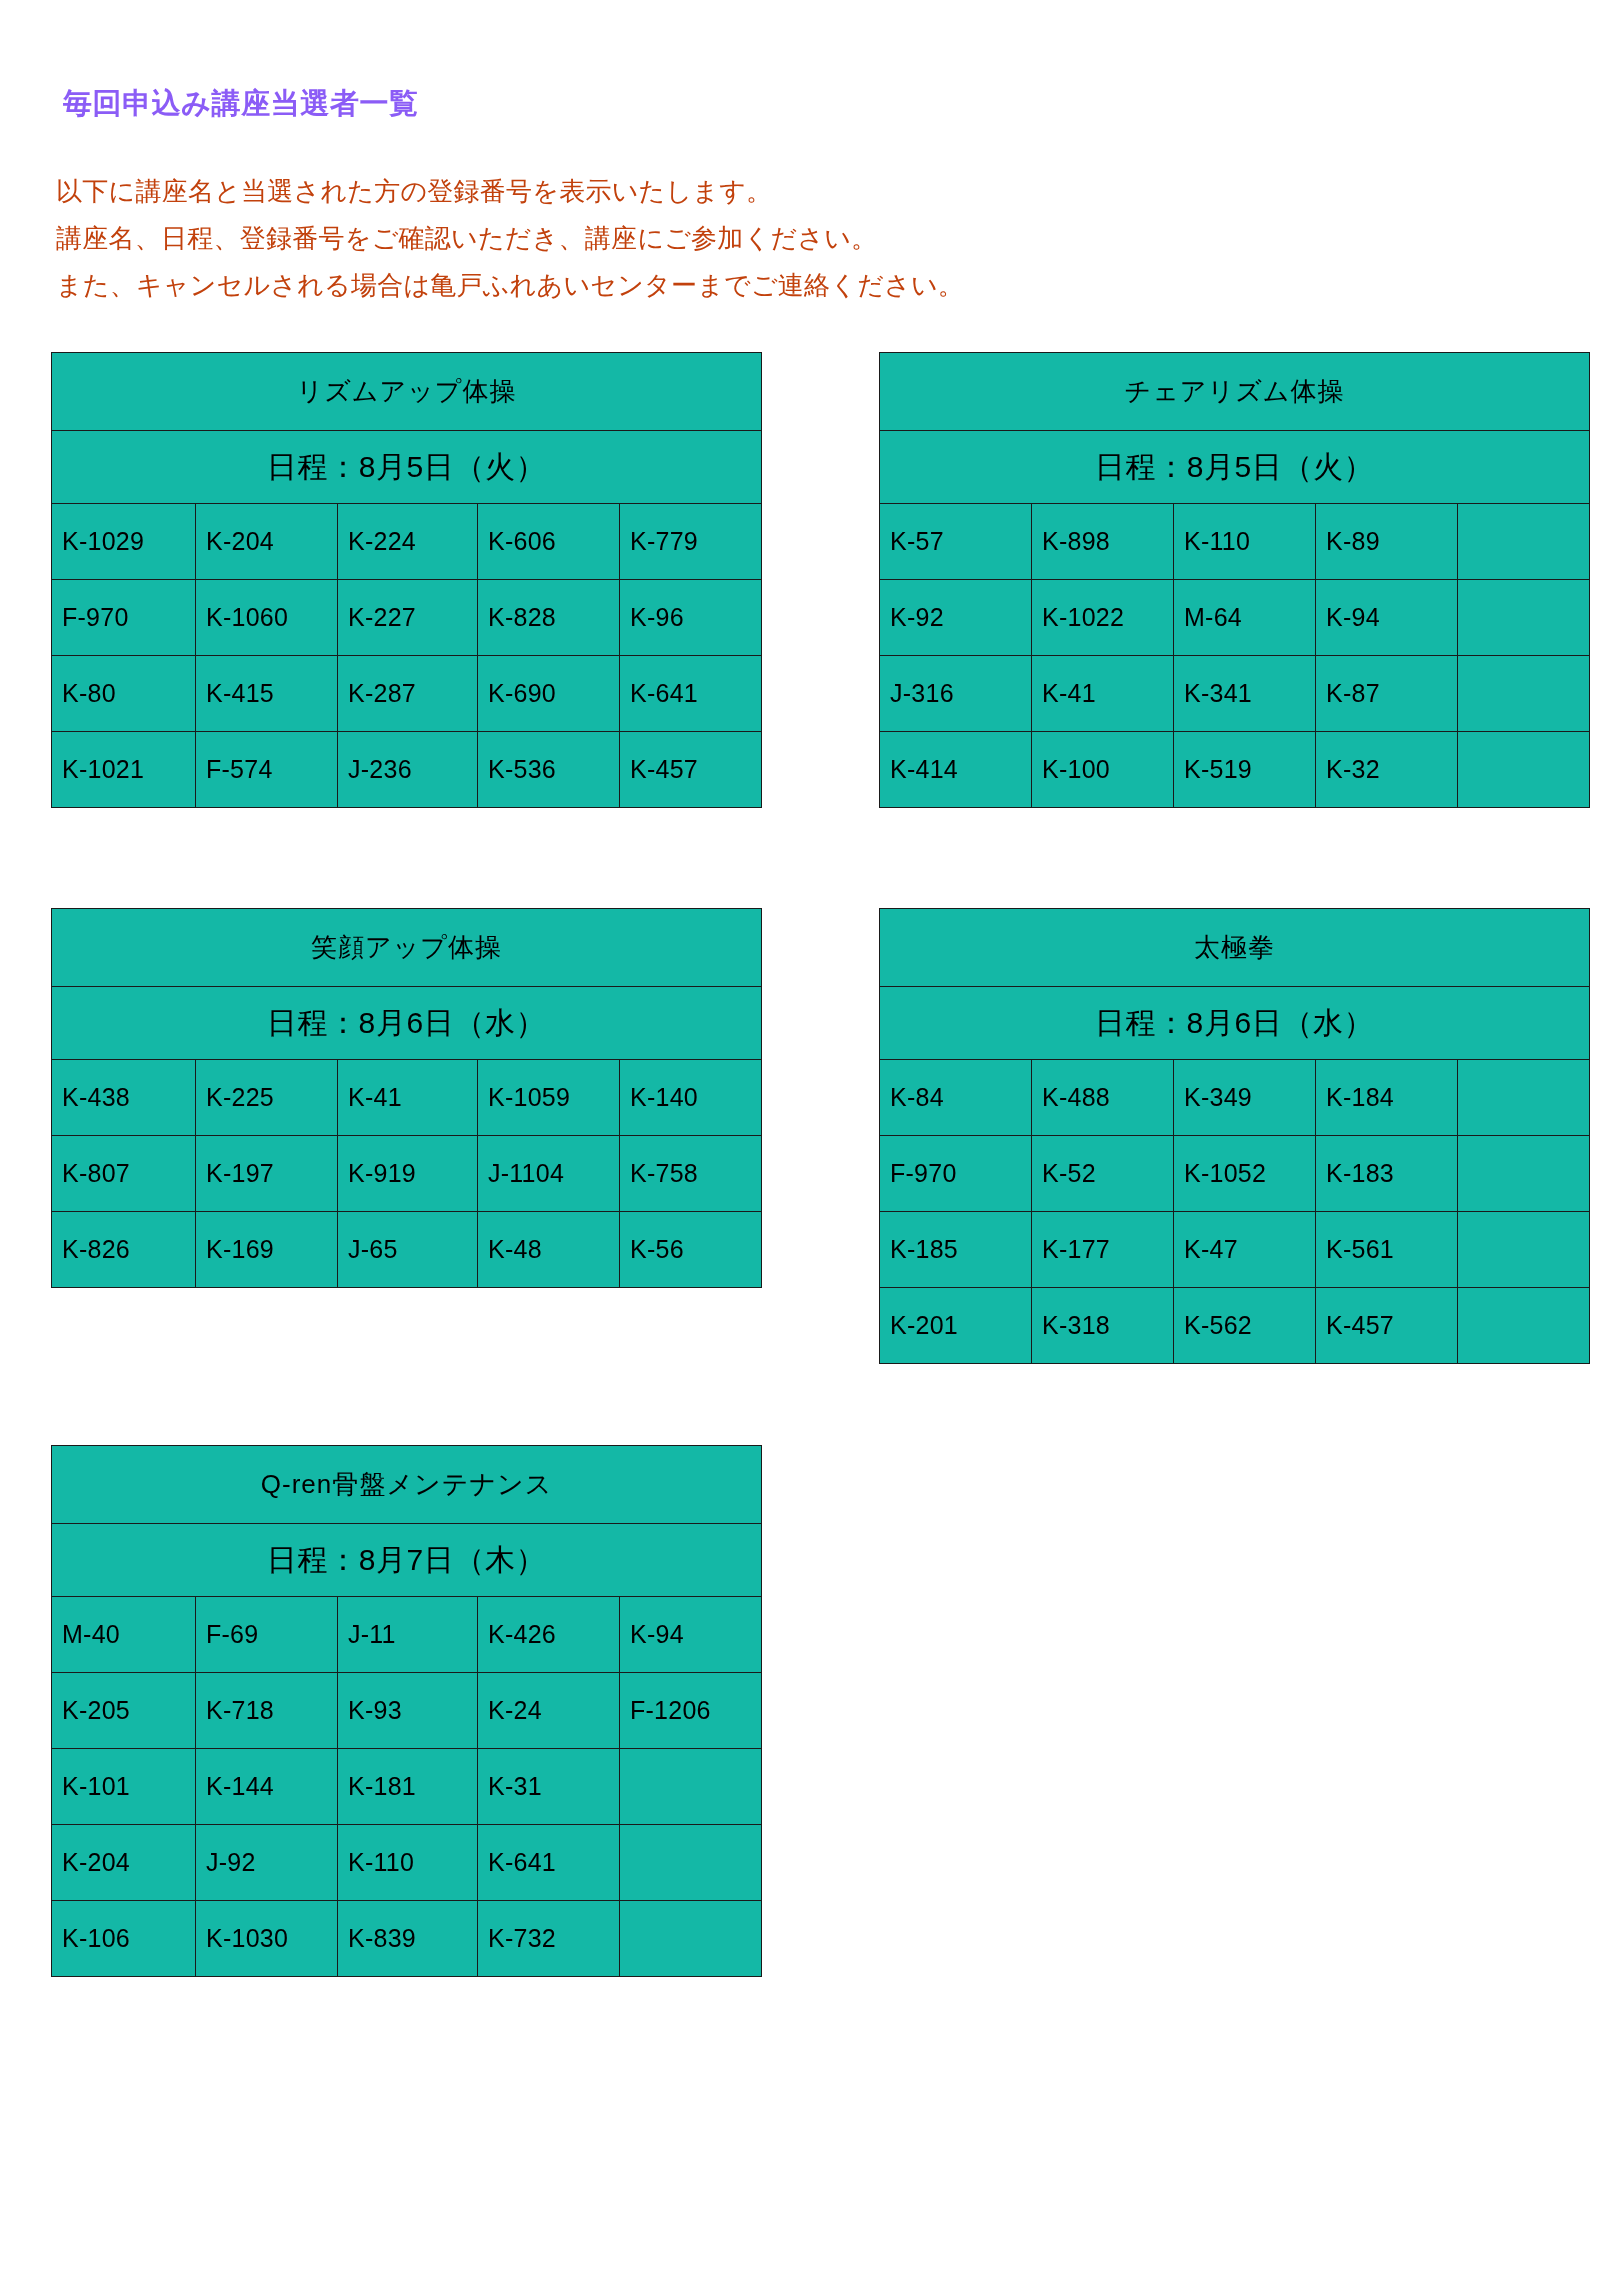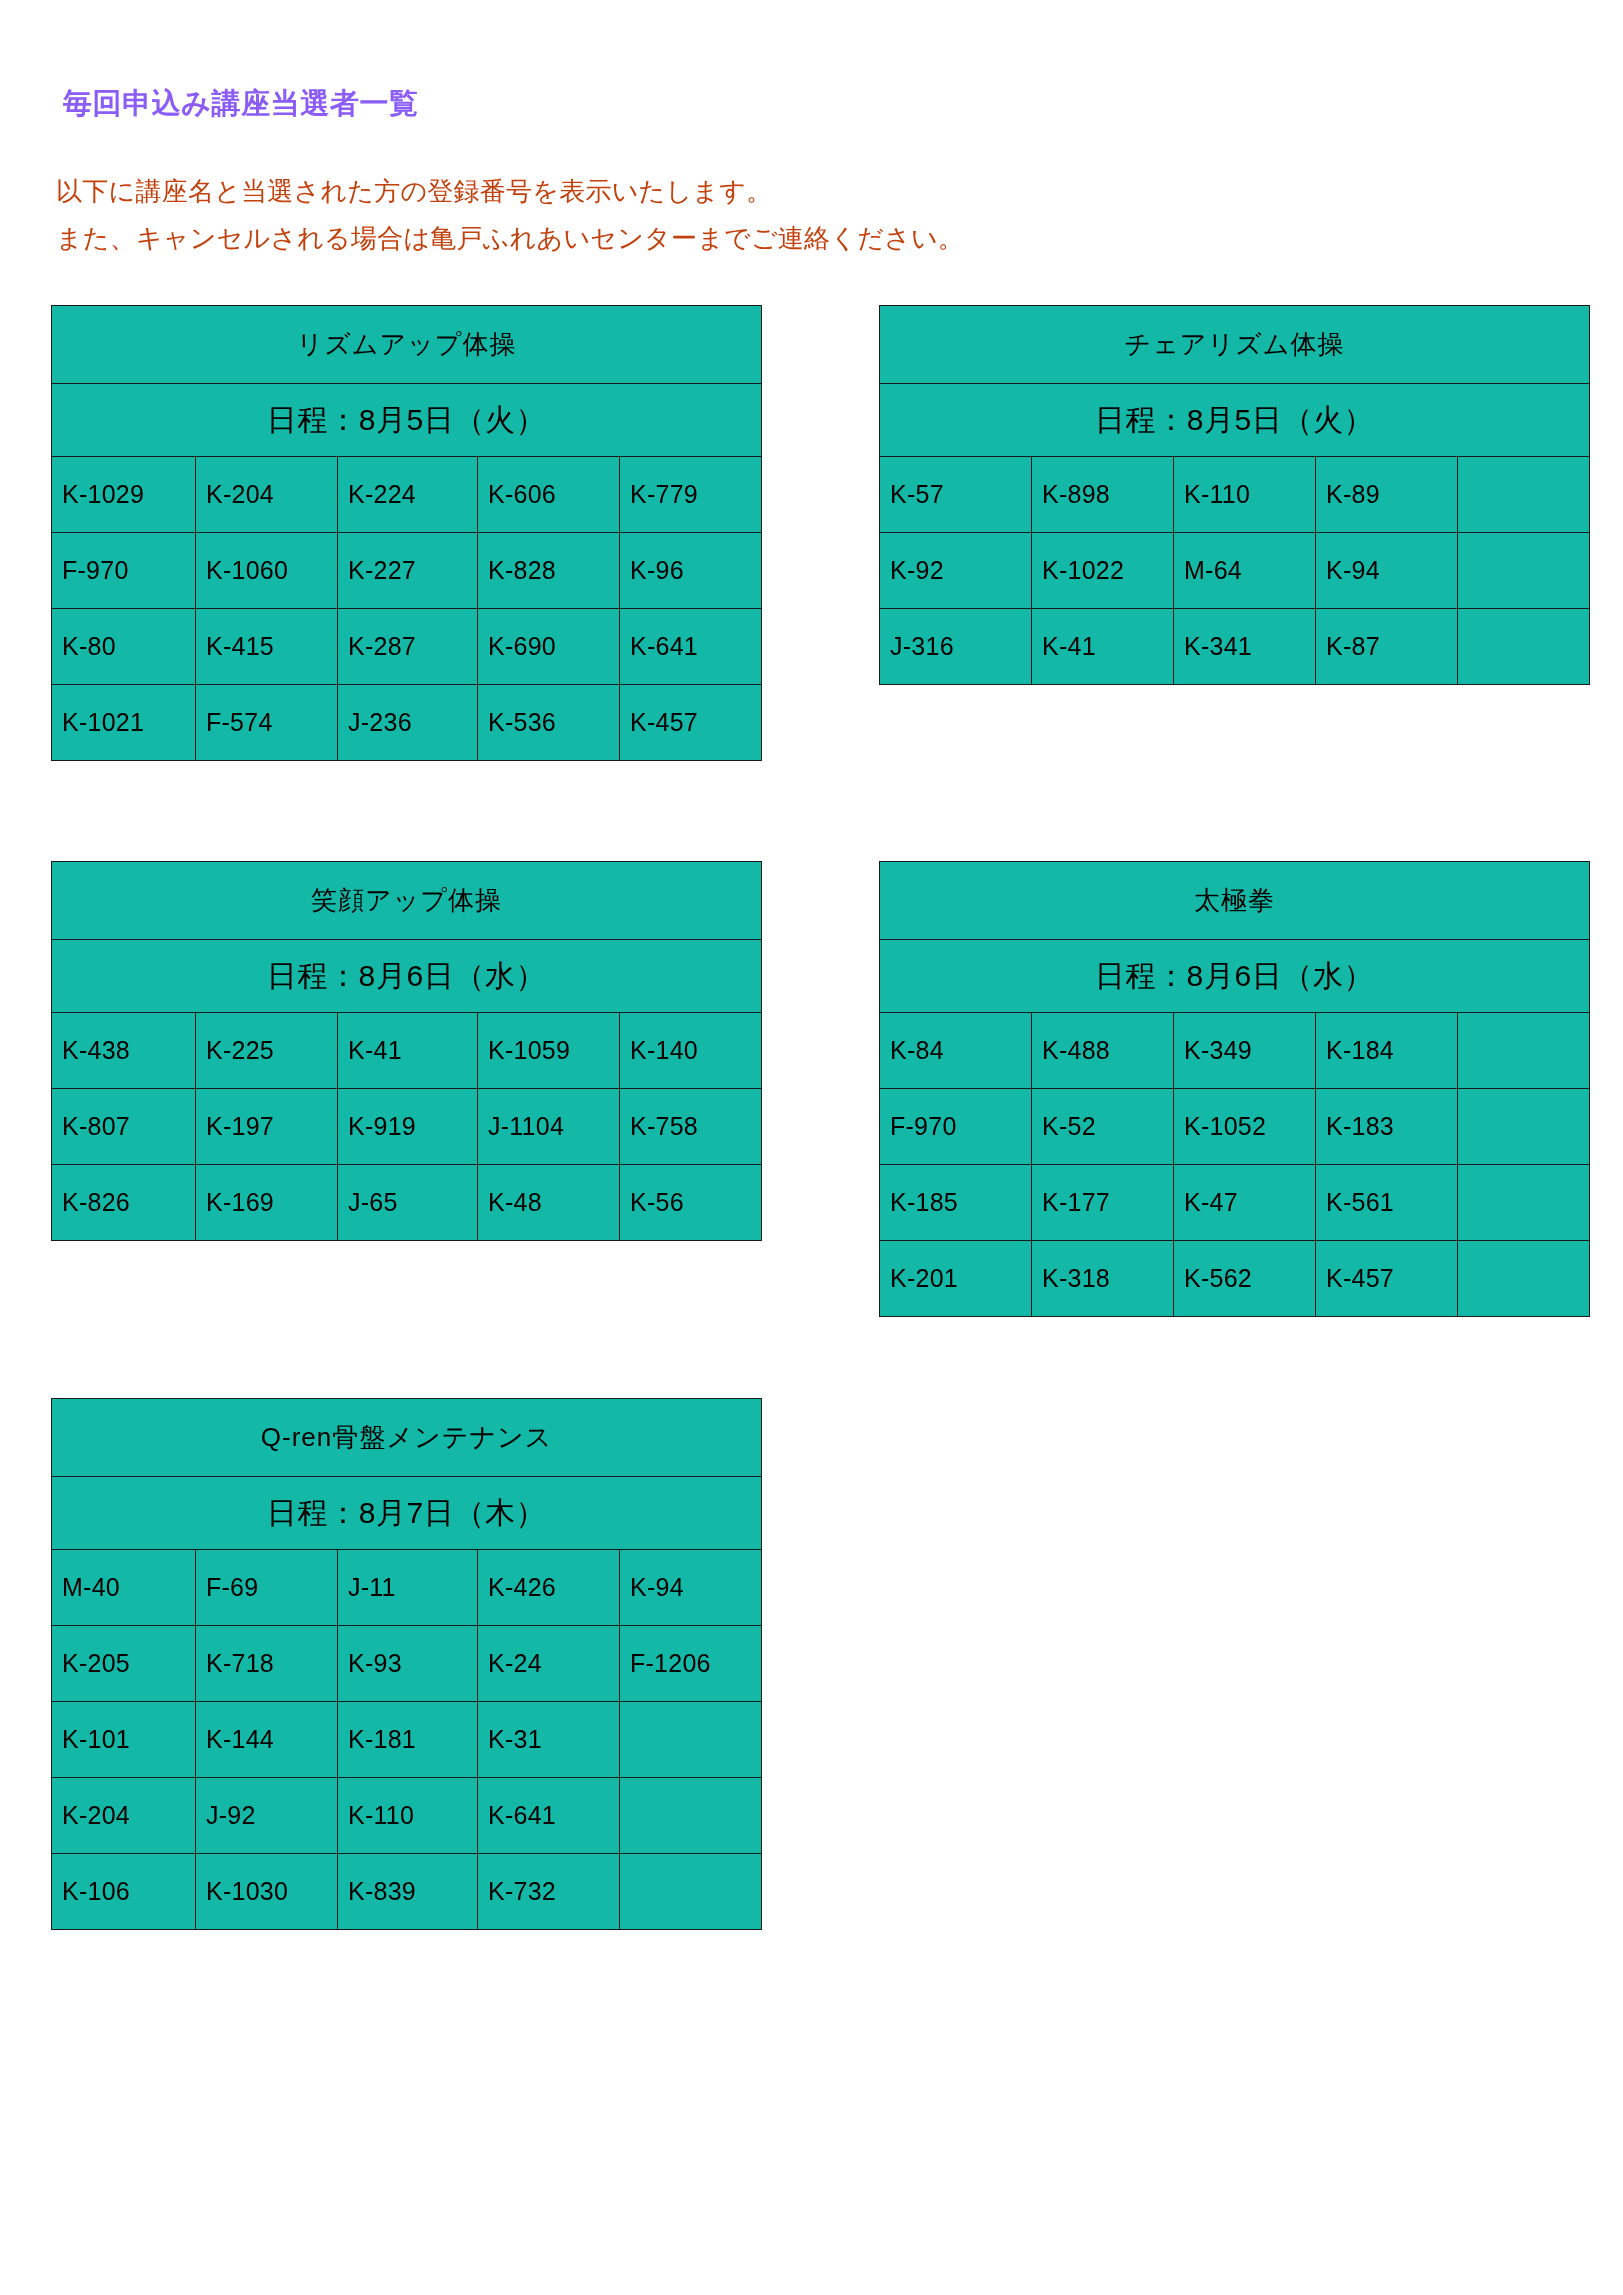--- a/index.html
+++ b/index.html
@@ -114,20 +114,21 @@
 </style>
 </head>
 <body>
 
 <div class="page">
 
   <h1 class="doc-title">毎回申込み講座当選者一覧</h1>
 
   <div class="intro">
     <p>以下に講座名と当選された方の登録番号を表示いたします。</p>
+    <p>講座名、日程、登録番号をご確認いただき、講座にご参加ください。</p>
     <p>また、キャンセルされる場合は亀戸ふれあいセンターまでご連絡ください。</p>
   </div>
 
   <div class="tables-area">
 
     <div class="row-of-tables">
       <div class="col-left">
         <table class="course t-left">
           <colgroup>
               <col class="c1">
@@ -205,20 +206,27 @@
               <td class="id-cell">K-94</td>
               <td class="id-cell empty"></td>
             </tr>
             <tr>
               <td class="id-cell">J-316</td>
               <td class="id-cell">K-41</td>
               <td class="id-cell">K-341</td>
               <td class="id-cell">K-87</td>
               <td class="id-cell empty"></td>
             </tr>
+            <tr>
+              <td class="id-cell">K-414</td>
+              <td class="id-cell">K-100</td>
+              <td class="id-cell">K-519</td>
+              <td class="id-cell">K-32</td>
+              <td class="id-cell empty"></td>
+            </tr>
           </tbody>
         </table>
       </div>
     </div>
 
     <div class="block-gap"></div>
 
     <div class="row-of-tables">
       <div class="col-left">
         <table class="course t-left">

